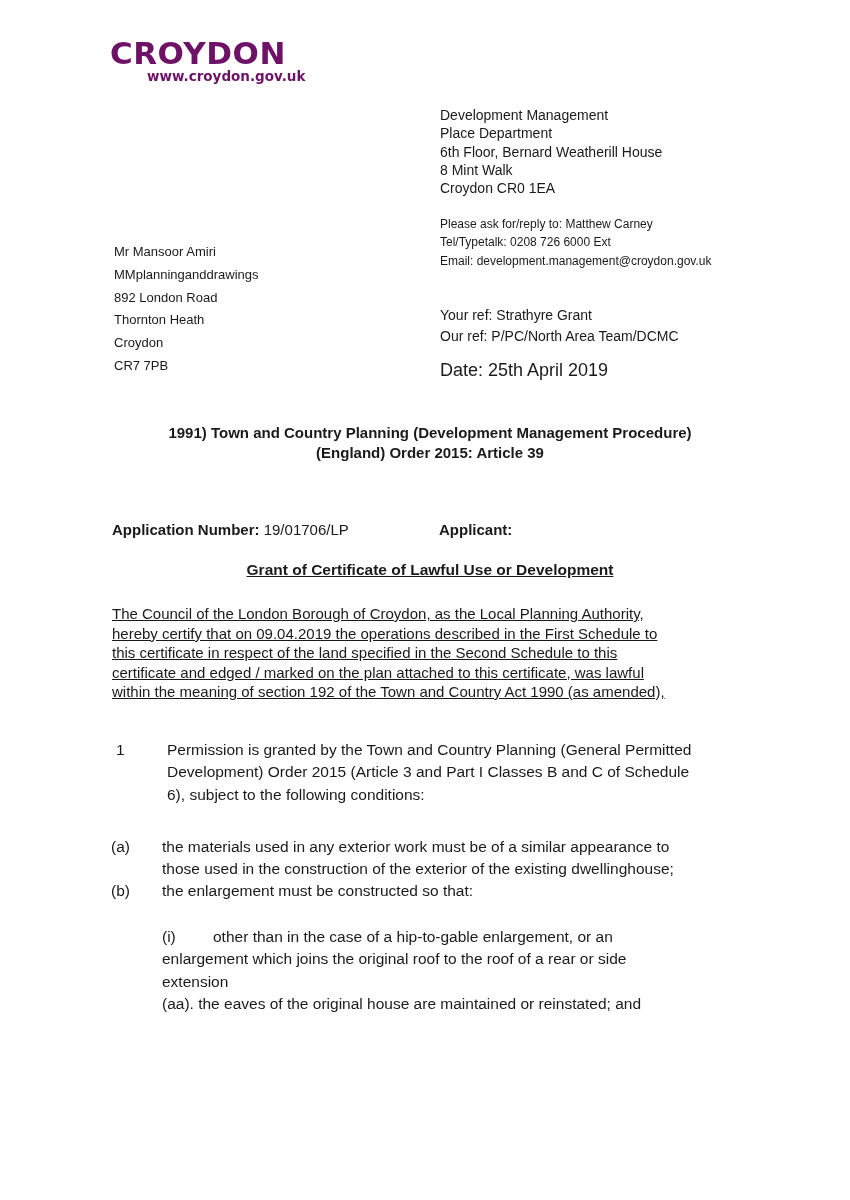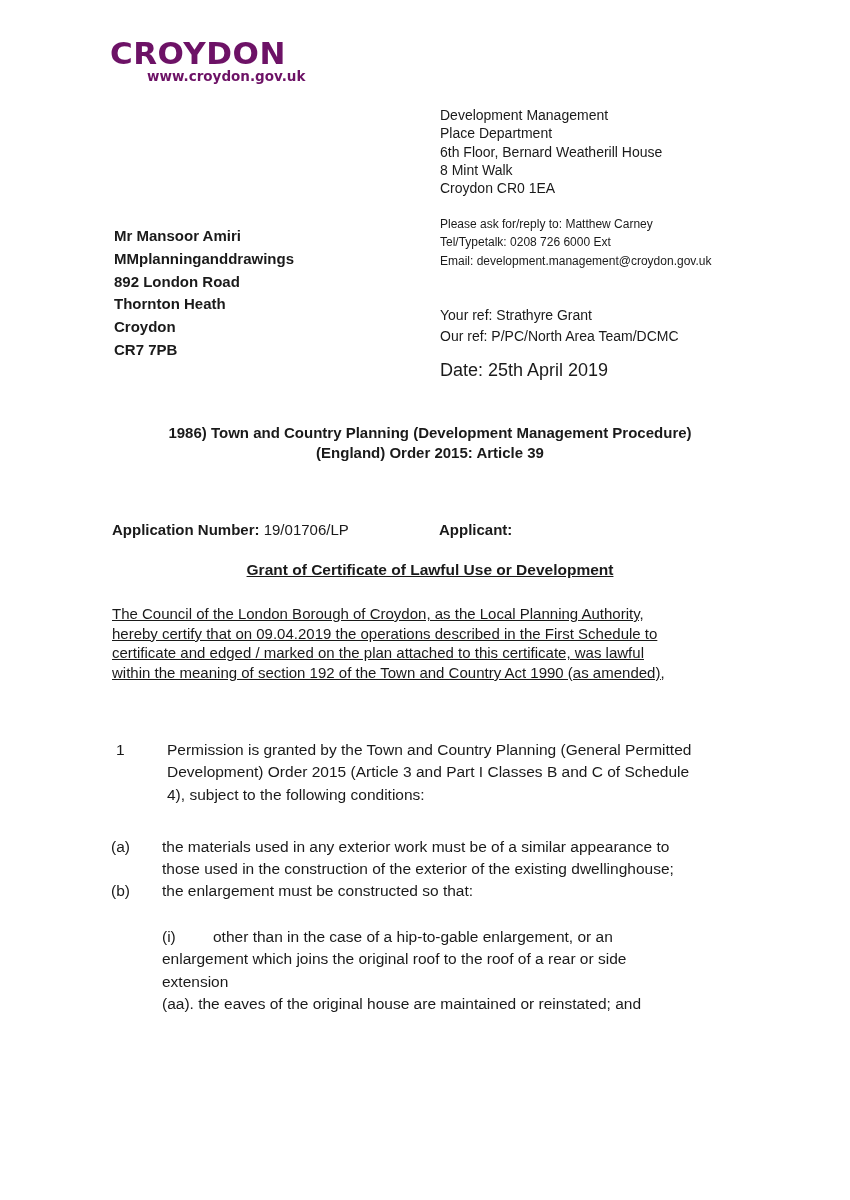--- a/index.html
+++ b/index.html
@@ -58,24 +58,23 @@
     .refs div { white-space: nowrap; }
     .date-line {
       left: 440px; top: 361px;
       font-size: 18px;
       line-height: 18px;
       white-space: nowrap;
     }
 
     
     .recipient {
-      left: 114px; top: 225px;
-      font-size: 15px;
+      left: 114px; top: 241px;
+      font-size: 13px;
       line-height: 22.8px;
-      font-weight: bold;
     }
     .recipient div { white-space: nowrap; }
 
     
     .act-title {
       left: 100px; top: 423px;
       width: 660px;
       text-align: center;
       font-weight: bold;
       font-size: 15px;
@@ -167,44 +166,45 @@
 <div class="abs recipient">
   <div>Mr Mansoor Amiri</div>
   <div>MMplanninganddrawings</div>
   <div>892 London Road</div>
   <div>Thornton Heath</div>
   <div>Croydon</div>
   <div>CR7 7PB</div>
 </div>
 
 <div class="abs act-title">
-  <div>1986) Town and Country Planning (Development Management Procedure)</div>
+  <div>1991) Town and Country Planning (Development Management Procedure)</div>
   <div>(England) Order 2015: Article 39</div>
 </div>
 
 <div class="abs app-line">
   <span class="lbl">Application Number:</span><span> 19/01706/LP</span>
   <span class="applicant">Applicant:</span>
 </div>
 
 <div class="abs grant-title">Grant of Certificate of Lawful Use or Development</div>
 
 <div class="abs para">
   <div>The Council of the London Borough of Croydon, as the Local Planning Authority,</div>
   <div>hereby certify that on 09.04.2019 the operations described in the First Schedule to</div>
+  <div>this certificate in respect of the land specified in the Second Schedule to this</div>
   <div>certificate and edged / marked on the plan attached to this certificate, was lawful</div>
   <div>within the meaning of section 192 of the Town and Country Act 1990 (as amended),</div>
 </div>
 
 <div class="abs item item-1">
   <span class="num">1</span>
   <div class="body">
     <div>Permission is granted by the Town and Country Planning (General Permitted</div>
     <div>Development) Order 2015 (Article 3 and Part I Classes B and C of Schedule</div>
-    <div>4), subject to the following conditions:</div>
+    <div>6), subject to the following conditions:</div>
   </div>
 </div>
 
 <div class="abs item item-a">
   <span class="num">(a)</span>
   <div class="body">
     <div>the materials used in any exterior work must be of a similar appearance to</div>
     <div>those used in the construction of the exterior of the existing dwellinghouse;</div>
   </div>
 </div>

